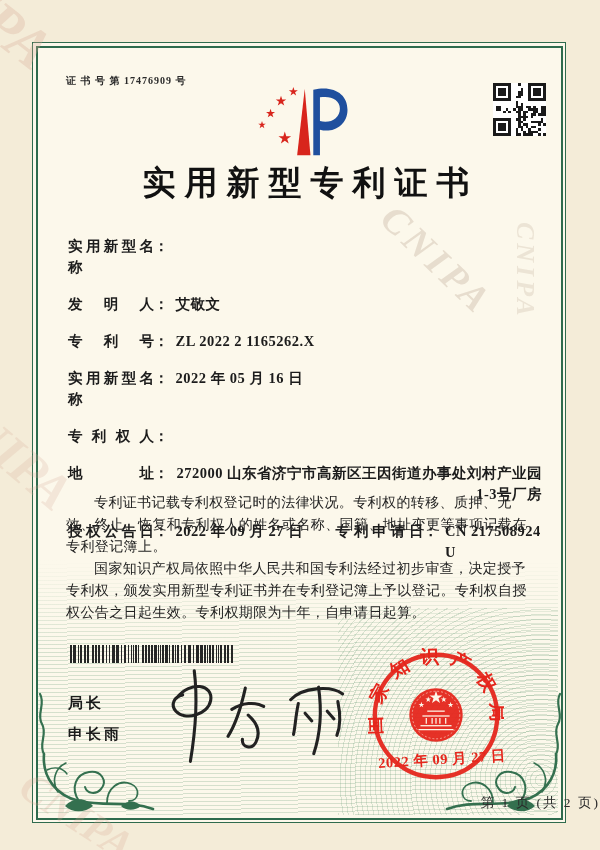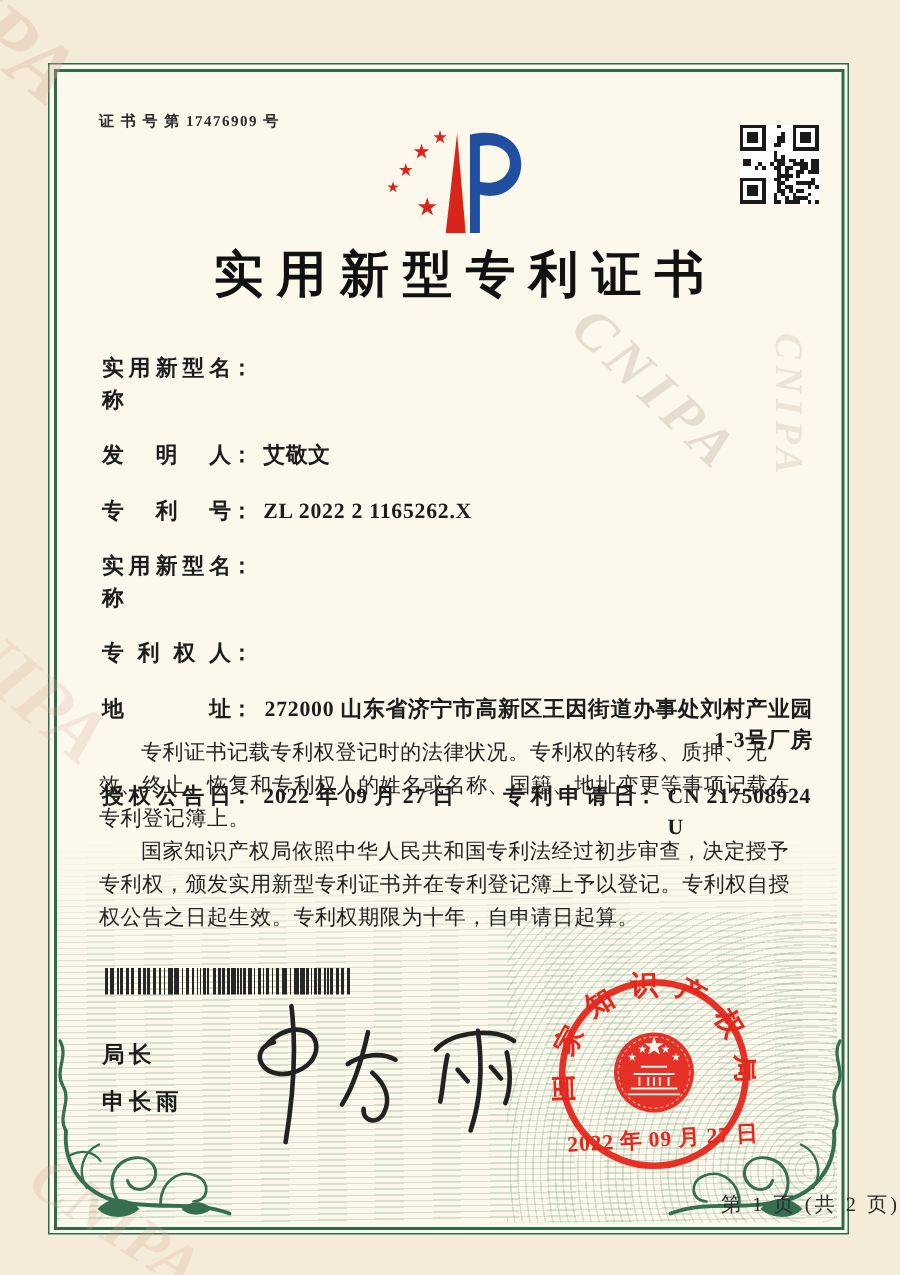--- a/index.html
+++ b/index.html
@@ -257,20 +257,21 @@
     <span class="val">艾敬文</span>
   </div>
   <div class="row">
     <span class="lbl">专利号</span>
       <span class="colon">：</span>
     <span class="val">ZL 2022 2 1165262.X</span>
   </div>
   <div class="row">
     <span class="lbl">实用新型名称</span>
       <span class="colon">：</span>
+    <span class="val">2022 年 05 月 16 日</span>
   </div>
   <div class="row">
     <span class="lbl">专利权人</span>
       <span class="colon">：</span>
   </div>
   <div class="row row-addr">
     <span class="lbl">地址</span>
       <span class="colon">：</span>
     <span class="val">272000 山东省济宁市高新区王因街道办事处刘村产业园1-3号厂房</span>
   </div>

